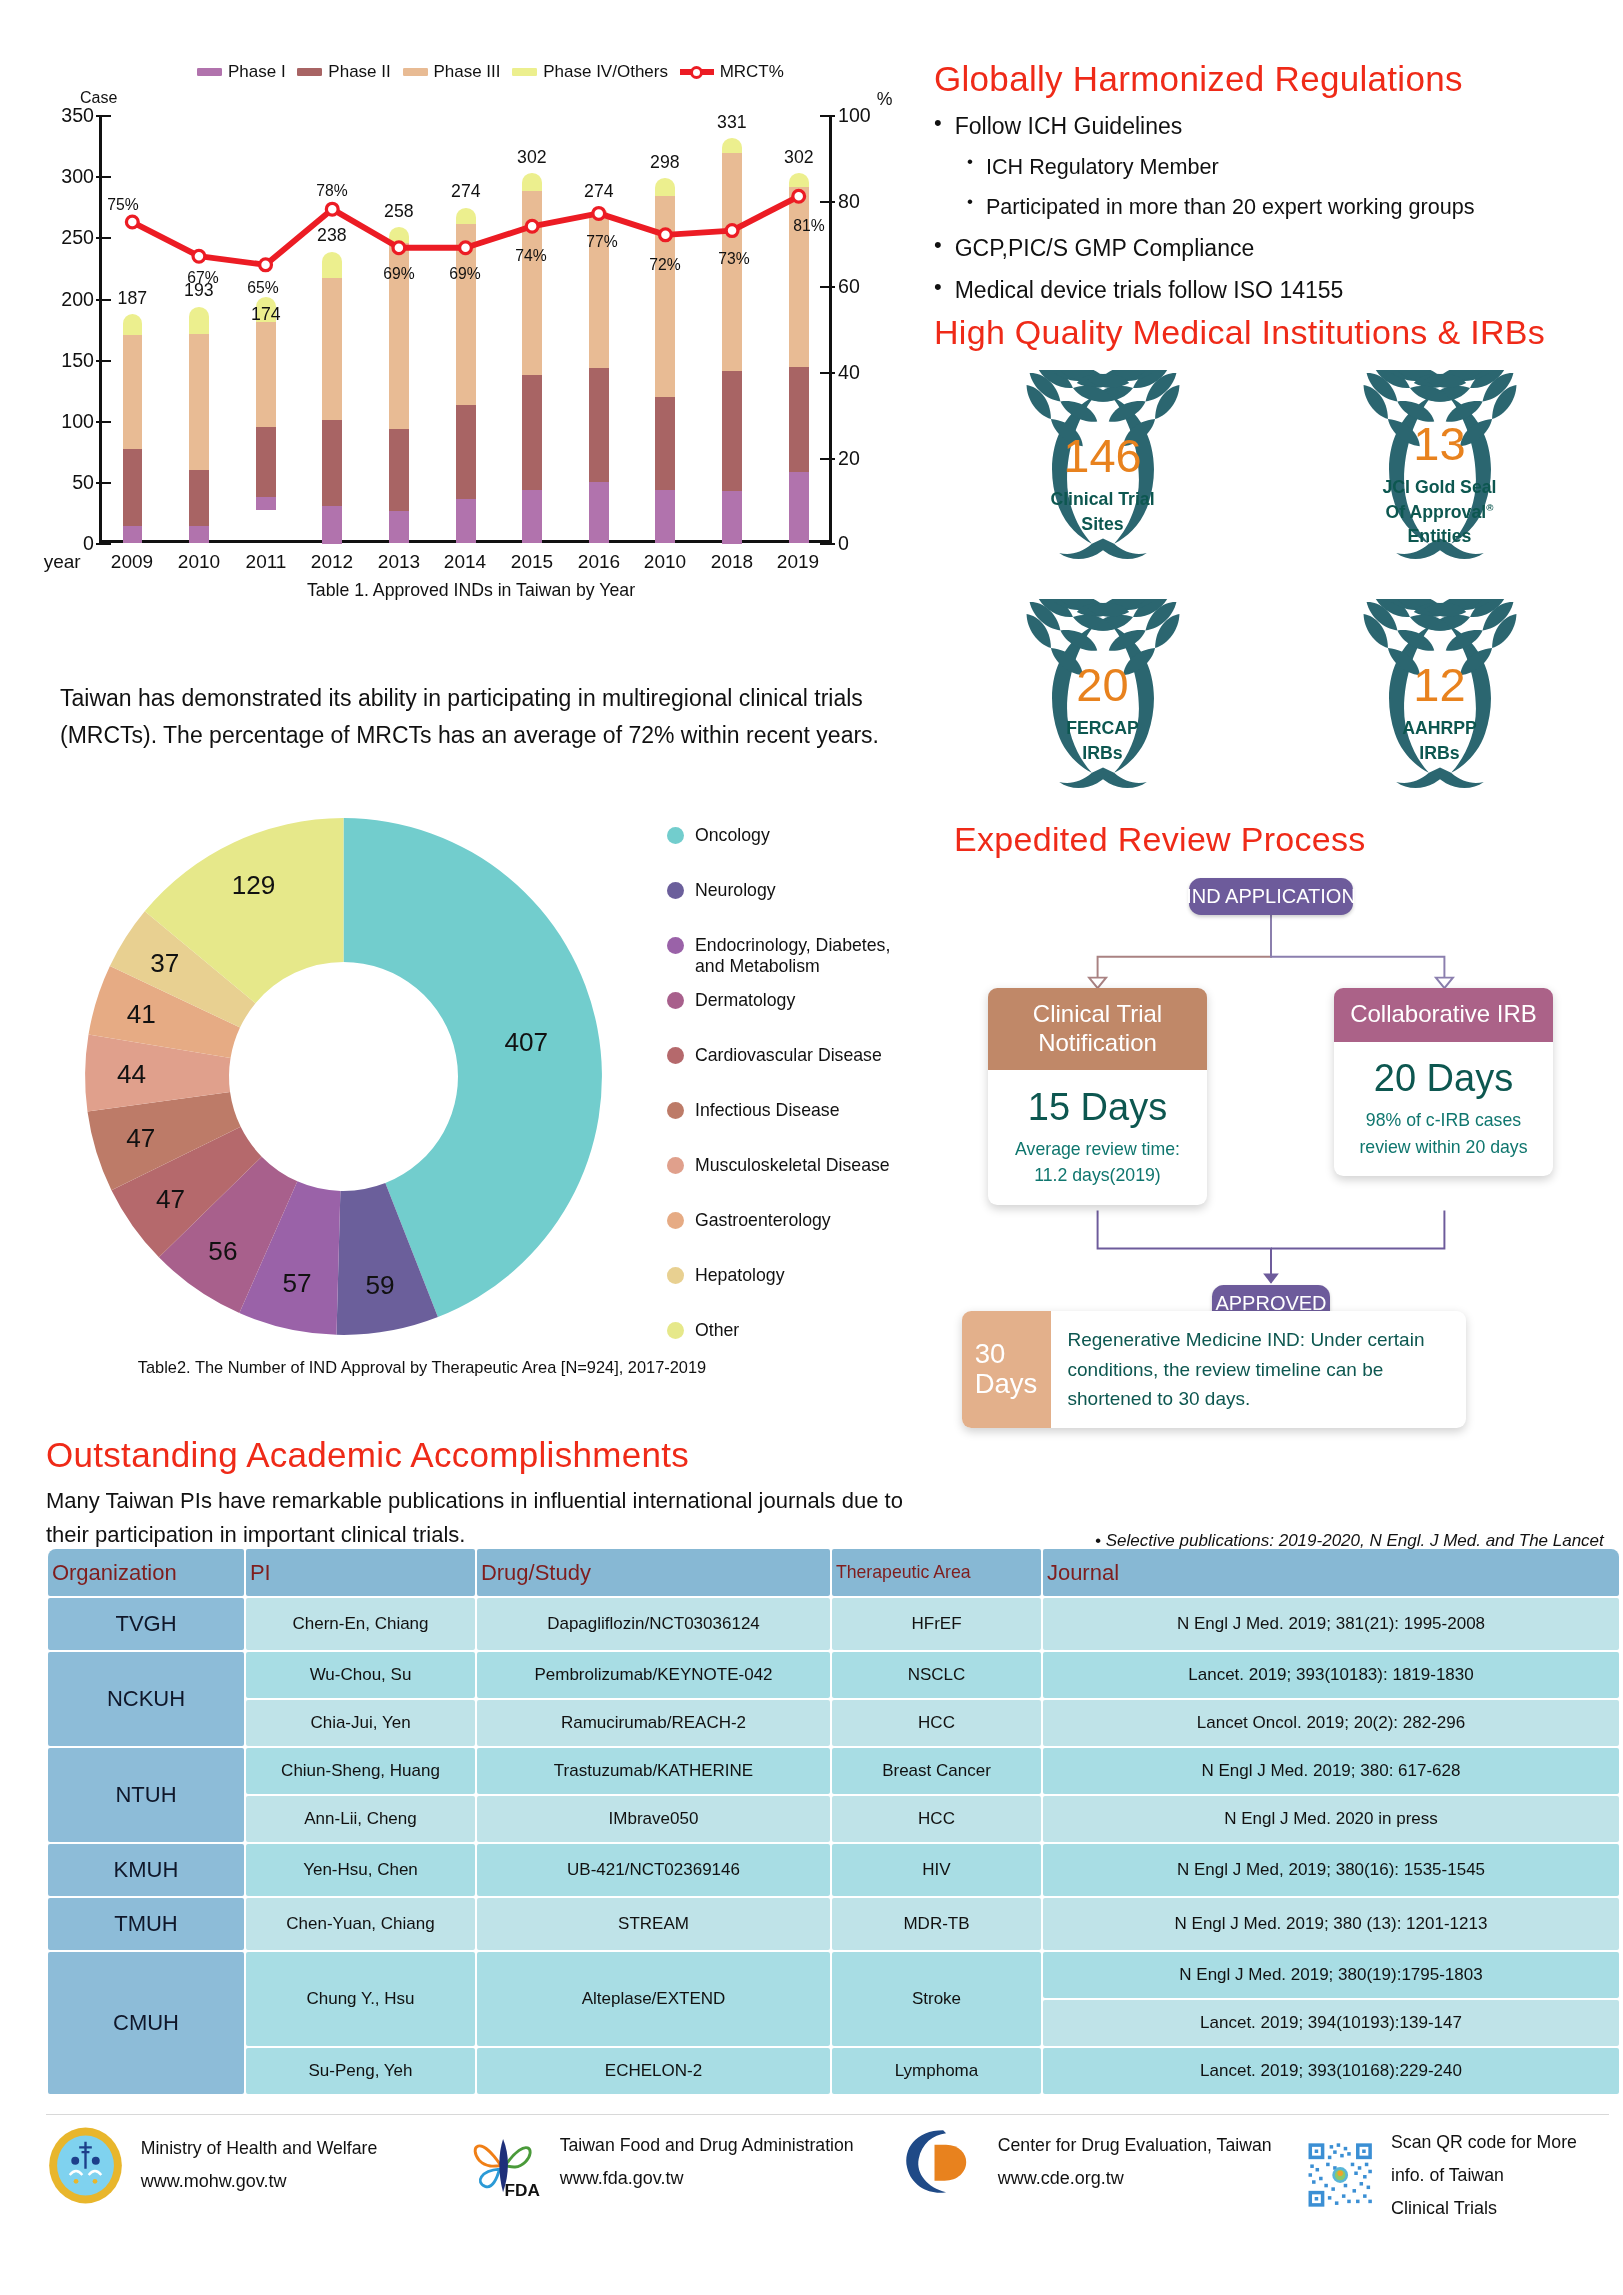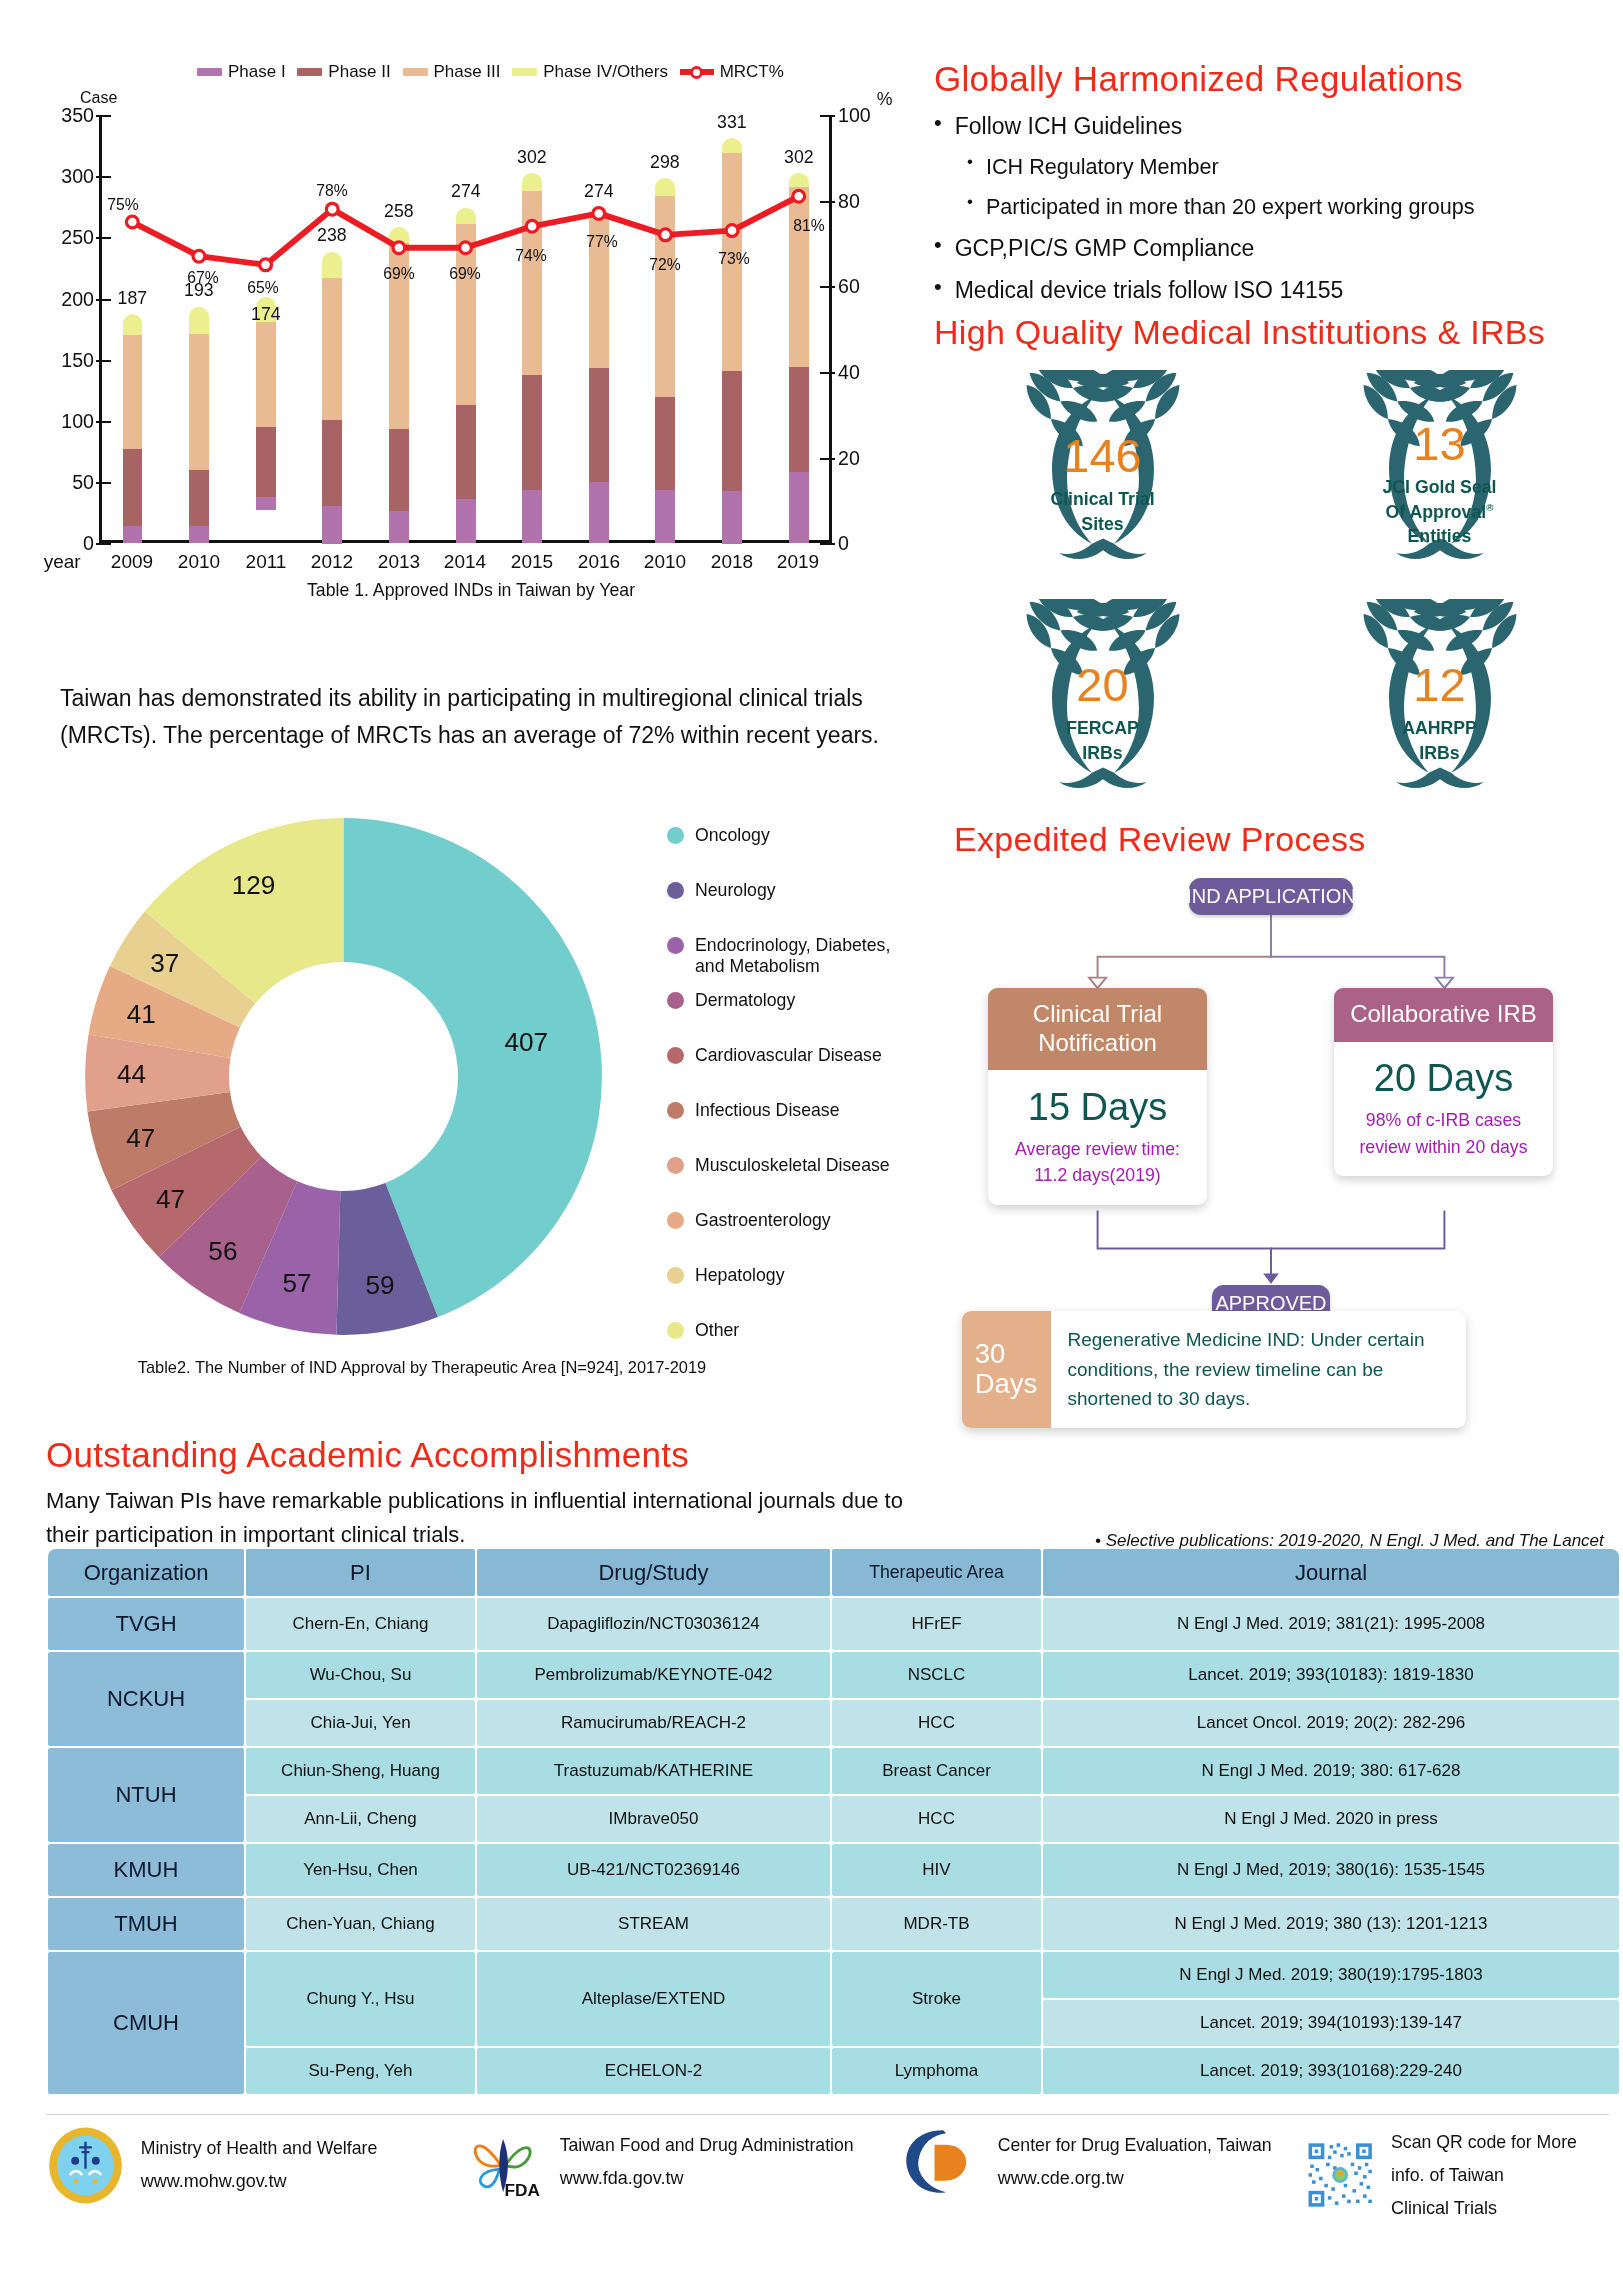--- a/index.html
+++ b/index.html
@@ -137,21 +137,21 @@
     box-shadow:0 2px 3.9px rgba(0,0,0,.20);
   }
   .branch-card {
     position:absolute; width:219px; background:#fff; border-radius:9.2px;
     box-shadow:0 3.9px 9.2px rgba(0,0,0,.18); overflow:hidden; text-align:center;
   }
   .branch-head { color:#fff; font-size:24px; line-height:1.2; padding:11.8px 5.2px 13px; }
   .branch-head.ctn { background:#c08868; }
   .branch-head.irb { background:#ab6288; }
   .branch-days { color:#0d5750; font-size:38px; padding:15.7px 2.6px 6.5px; }
-  .branch-note { color:#a21caf; font-size:17.7px; line-height:1.52; padding:0 7.9px 15.7px; }
+  .branch-note { color:#0f766e; font-size:17.7px; line-height:1.52; padding:0 7.9px 15.7px; }
   .regen-card {
     position:absolute; left:27.5px; bottom:0; width:504px;
     background:#fff; border-radius:9.2px; box-shadow:0 3.9px 9.2px rgba(0,0,0,.18);
     display:flex; overflow:hidden;
   }
   .regen-left {
     background:#e3b08b; color:#fff; width:89px; flex:0 0 89px;
     display:flex; flex-direction:column; align-items:center; justify-content:center;
     font-size:27.5px; line-height:1.12;
   }
@@ -166,22 +166,22 @@
     position:absolute; right:5.2px; top:95px; font-size:17px;
     font-style:italic; white-space:nowrap;
   }
 
   
   #pub-table {
     position:absolute; left:46px; top:1547px; width:1565px;
     border-collapse:separate; border-spacing:2.6px; table-layout:fixed;
   }
   #pub-table th {
-    background:#87b8d4; color:#0f172a; font-weight:400;
-    font-size:22px; padding:10.5px 3.9px; text-align:center;
+    background:#87b8d4; color:#7f1d1d; font-weight:400;
+    font-size:22px; padding:10.5px 3.9px; text-align:left;
     border-radius:2px;
   }
   #pub-table th.small { font-size:17.7px; }
   #pub-table th:first-child { border-top-left-radius:7.9px; }
   #pub-table th:last-child  { border-top-right-radius:7.9px; }
   #pub-table td {
     background:#bfe3e8; color:#111; font-size:17px;
     padding:13px 5.2px; text-align:center; border-radius:2px;
   }
   #pub-table td.org {

